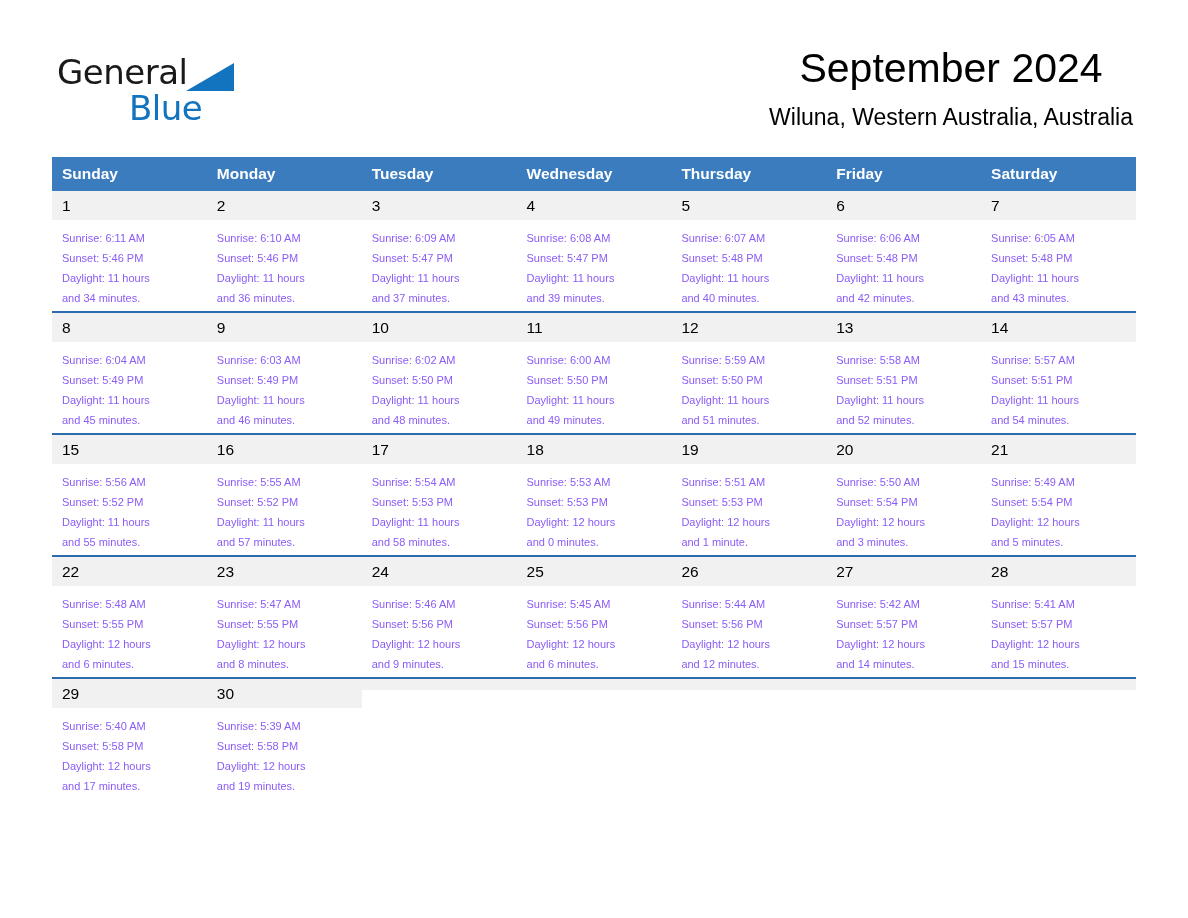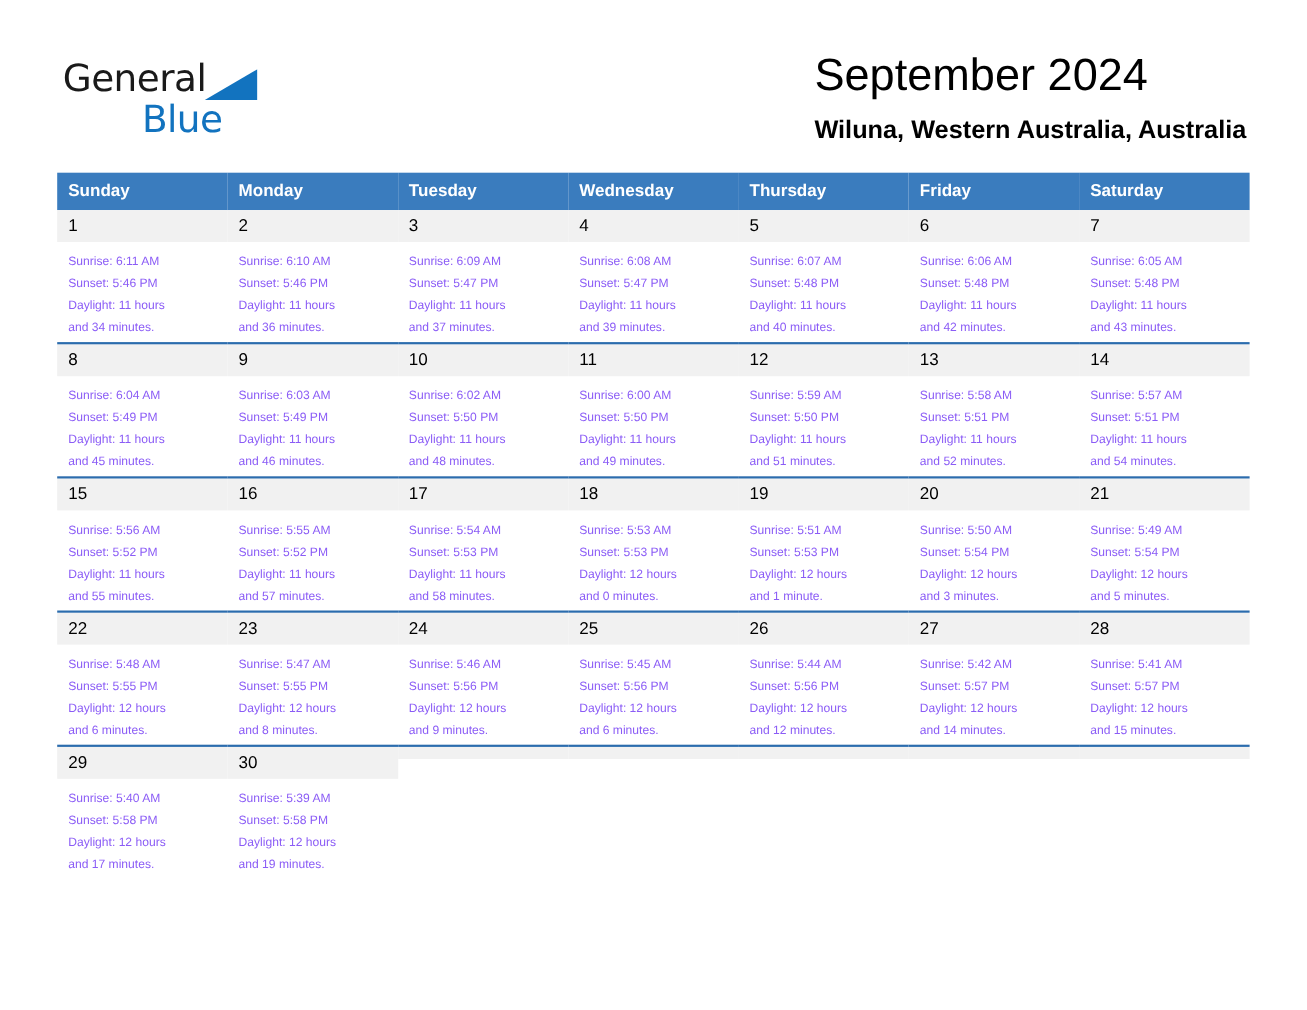--- a/index.html
+++ b/index.html
@@ -60,33 +60,33 @@
     font-weight: 400;
     display: block;
     margin-top: -4px;
     margin-left: 72px;
   }
 
   .title-block {
     position: absolute;
     right: 55px;
     top: 44px;
-    text-align: left;
+    text-align: center;
   }
   .month-title {
     font-size: 41px;
     line-height: 48px;
     font-weight: 400;
     color: #000000;
     white-space: nowrap;
   }
   .location-title {
     font-size: 23px;
     line-height: 30px;
-    font-weight: 700;
+    font-weight: 400;
     color: #000000;
     white-space: nowrap;
     margin-top: 10px;
   }
 
   
   .calendar {
     position: absolute;
     left: 52px;
     top: 157px;

